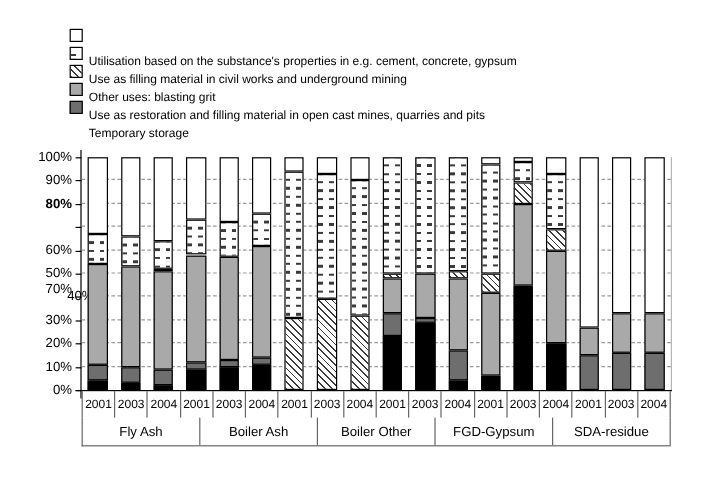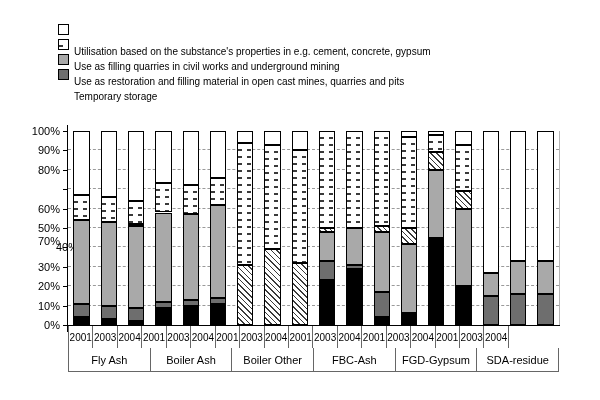--- a/index.html
+++ b/index.html
@@ -33,21 +33,21 @@
     border-right:1px solid #b5b5b5;
   }
   .gridline{position:absolute;left:0;width:100%;height:0;border-top:1px dashed #9a9a9a;z-index:0;}
   .seg{position:absolute;box-sizing:border-box;border:1px solid #000;z-index:2;}
   #yaxis-line{position:absolute;left:67px;top:125px;width:1px;height:207px;background:#000;}
   #xaxis-line{position:absolute;left:63px;top:325px;width:497px;height:1px;background:#000;}
   .ytick-label{position:absolute;width:38px;text-align:right;font-size:11px;line-height:12px;}
   .ytick-mark{position:absolute;width:5px;height:1px;background:#000;}
   
   #years-row{
-    position:absolute;left:68px;top:326px;width:441px;height:22px;
+    position:absolute;left:68px;top:326px;width:491px;height:22px;
     display:flex;border-left:1px solid #666;box-sizing:border-box;
   }
   .year-cell{
     flex:1 1 0;border-right:1px solid #666;display:flex;align-items:center;justify-content:center;
     font-size:10px;overflow:hidden;white-space:nowrap;
   }
   #groups-row{
     position:absolute;left:68px;top:348px;width:491px;height:24px;
     display:flex;border-left:1px solid #666;border-bottom:1px solid #666;box-sizing:border-box;
   }
@@ -60,21 +60,25 @@
 <body>
 
 <div id="canvas">
   <div id="legend">
       <div class="legend-row">
         <span class="swatch fill-white"></span>
         <span class="legend-label">Utilisation based on the substance's properties in e.g. cement, concrete, gypsum</span>
       </div>
       <div class="legend-row">
         <span class="swatch fill-dashes"></span>
-        <span class="legend-label">Use as filling quarries in civil works and underground mining</span>
+        <span class="legend-label">Use as filling material in civil works and underground mining</span>
+      </div>
+      <div class="legend-row">
+        <span class="swatch fill-hatch"></span>
+        <span class="legend-label">Other uses: blasting grit</span>
       </div>
       <div class="legend-row">
         <span class="swatch fill-lightgray"></span>
         <span class="legend-label">Use as restoration and filling material in open cast mines, quarries and pits</span>
       </div>
       <div class="legend-row">
         <span class="swatch fill-midgray"></span>
         <span class="legend-label">Temporary storage</span>
       </div>
     </div>
@@ -90,21 +94,21 @@
       <div class="ytick-label" style="left: 22px; top: 260.8px; text-align: right;">30%</div>
       <div class="ytick-mark" style="left: 63px; top: 266.8px;"></div>
       <div class="ytick-label" style="left: 40px; top: 241.4px;">40%</div>
       <div class="ytick-mark" style="left: 63px; top: 247.4px;"></div>
       <div class="ytick-label" style="left: 22px; top: 222px;">50%</div>
       <div class="ytick-mark" style="left: 63px; top: 228px;"></div>
       <div class="ytick-label" style="left: 22px; top: 202.6px;">60%</div>
       <div class="ytick-mark" style="left: 63px; top: 208.6px;"></div>
       <div class="ytick-label" style="left: 22px; top: 196px; margin-top: 39px;">70%</div>
       <div class="ytick-mark" style="left: 63px; top: 189.2px;"></div>
-      <div class="ytick-label" style="left: 22px; top: 163.8px;">80%</div>
+      <div class="ytick-label" style="left: 22px; top: 163.8px; font-weight: bold;">80%</div>
       <div class="ytick-mark" style="left: 63px; top: 169.8px;"></div>
       <div class="ytick-label" style="left: 22px; top: 144.4px;">90%</div>
       <div class="ytick-mark" style="left: 63px; top: 150.4px;"></div>
       <div class="ytick-label" style="left: 22px; top: 125px;">100%</div>
       <div class="ytick-mark" style="left: 63px; top: 131px;"></div>
     </div>
   <div id="plot">
       <div class="gridline" style="bottom: 10%;"></div>
       <div class="gridline" style="bottom: 20%;"></div>
       <div class="gridline" style="bottom: 30%;"></div>
@@ -210,17 +214,16 @@
       <div class="year-cell">2003</div>
       <div class="year-cell">2004</div>
       <div class="year-cell">2001</div>
       <div class="year-cell">2003</div>
       <div class="year-cell">2004</div>
     </div>
   <div id="groups-row">
       <div class="group-cell">Fly Ash</div>
       <div class="group-cell">Boiler Ash</div>
       <div class="group-cell">Boiler Other</div>
-      <div class="group-cell">FBC-Ash</div>
       <div class="group-cell">FGD-Gypsum</div>
       <div class="group-cell">SDA-residue</div>
     </div>
 </div>
 
 </body></html>

